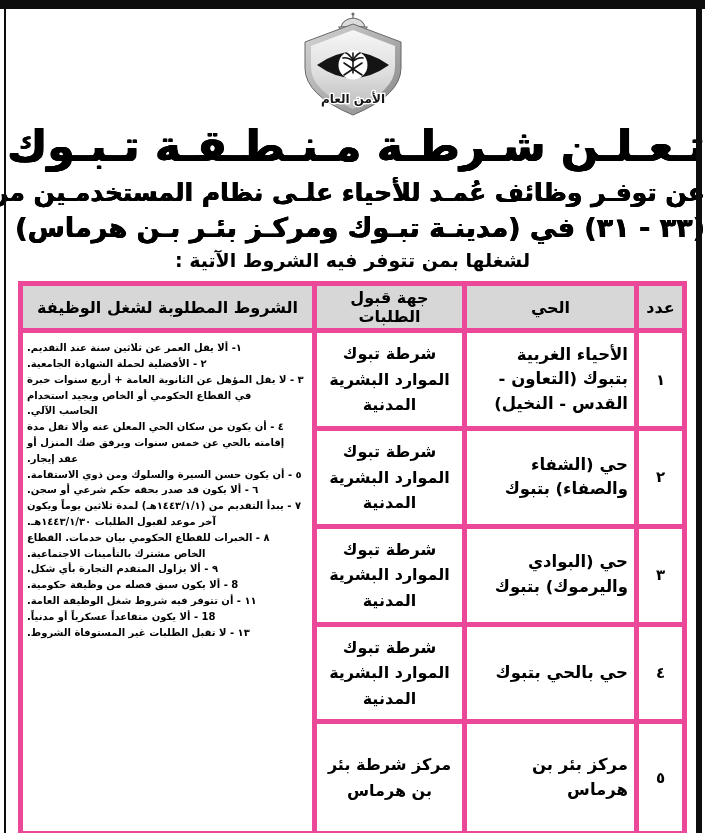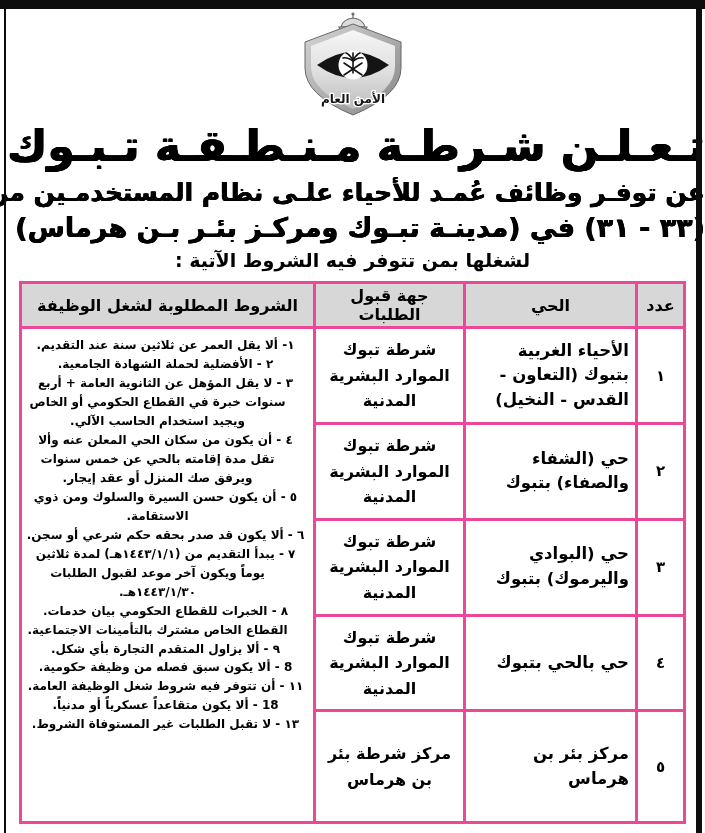--- a/index.html
+++ b/index.html
@@ -35,41 +35,41 @@
   }
   .sub3 {
     direction:rtl; text-align:center; font-weight:bold;
     font-size:19px; margin-top:6px;
   }
 
   table.jobs {
     direction:rtl; border-collapse:collapse; margin:10px auto 0 auto;
     width:664px; table-layout:fixed; border:2px solid #2a2a2a;
   }
-  table.jobs th, table.jobs td { border:3px solid #ec4899; }
+  table.jobs th, table.jobs td { border:5px solid #ec4899; }
   table.jobs th {
     background:#d7d7d7; font-size:16px; font-weight:bold;
     height:31px; padding:2px 4px;
   }
   col.c-count { width:48px; }
   col.c-district { width:172px; }
   col.c-accept { width:150px; }
   col.c-cond { width:294px; }
   td.count { text-align:center; font-size:15px; font-weight:bold; }
   td.district {
     text-align:right; font-size:16.5px; font-weight:bold;
     line-height:1.5; padding:2px 6px;
   }
   td.accept {
     text-align:center; font-size:16px; font-weight:bold;
     line-height:1.6; padding:8px 4px;
   }
   td.conds { vertical-align:top; padding:7px 8px 4px 4px; }
   .cond-item {
-    direction:rtl; text-align:center; font-size:12px; font-weight:bold;
+    direction:rtl; text-align:left; font-size:10px; font-weight:bold;
     line-height:1.58; padding-right:16px; text-indent:-16px;
   }
   tr.r1 { height:88px; } tr.r2 { height:72px; } tr.r3 { height:76px; }
   tr.r4 { height:68px; } tr.r5 { height:112px; }
 </style>
 </head>
 <body>
 
 <div class="page">
   <div class="top-bar"></div>

